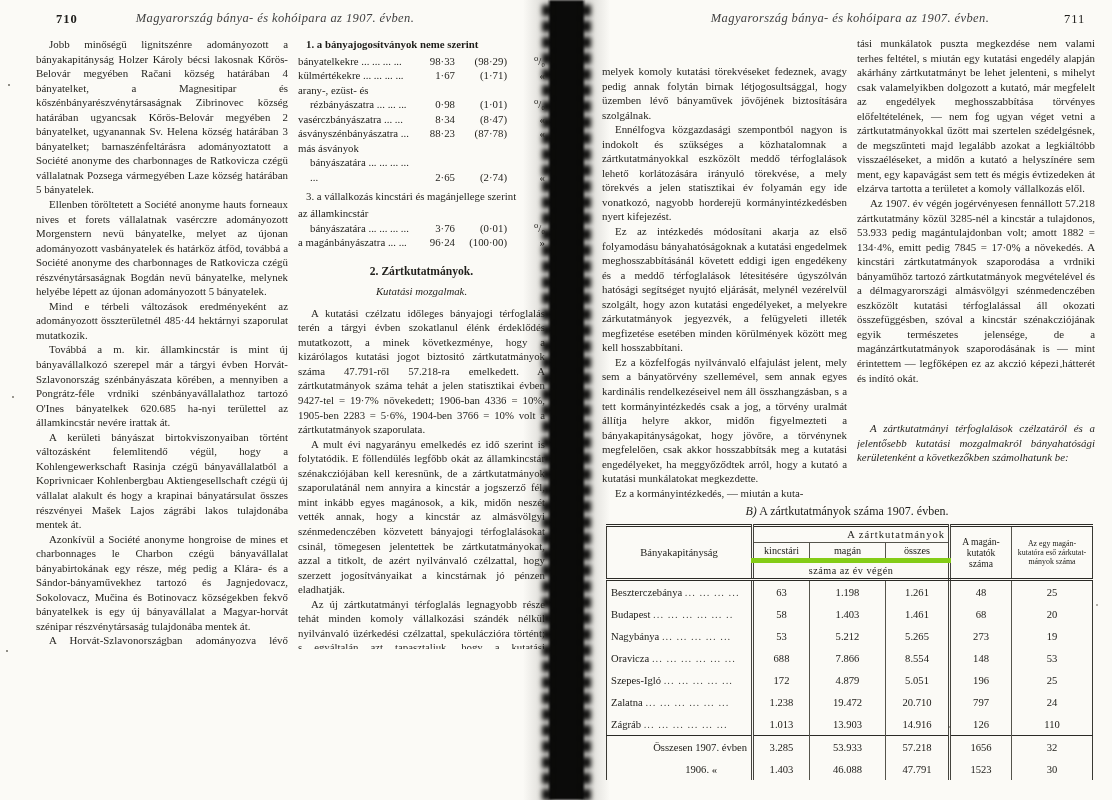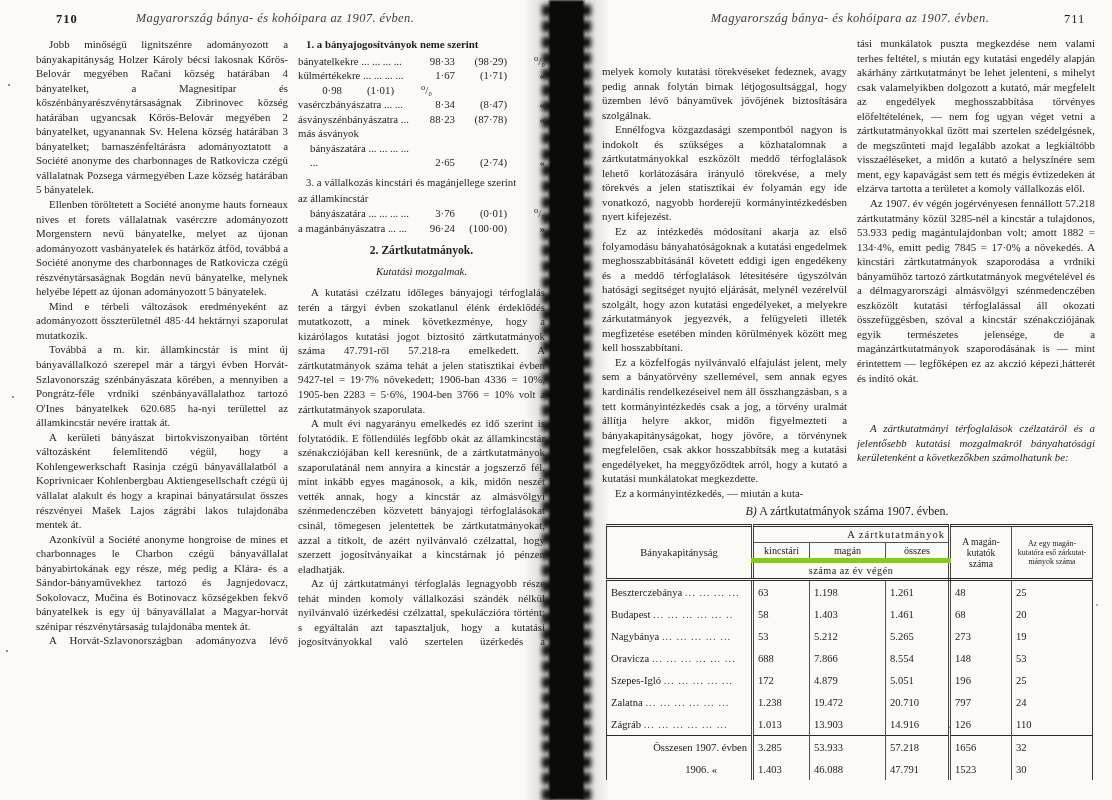--- a/index.html
+++ b/index.html
@@ -20,21 +20,21 @@
     font-size:10.9px;line-height:14.55px;overflow:hidden;color:#201f1b;
   }
   .pg{margin:0;text-indent:13px;text-align:justify;}
   
   .list-title{margin:5px 0 2px;text-indent:8px;text-align:left;}
   .li{display:flex;align-items:flex-end;text-align:left;}
   .li-label{flex:1 1 auto;padding-left:12px;text-indent:-12px;color:#24231f;}
   .li-val{flex:0 0 44px;text-align:right;}
   .li-prev{flex:0 0 52px;text-align:right;}
   .li-unit{flex:0 0 22px;text-align:right;margin-left:16px;}
-  .sec-head{text-align:center;font-weight:bold;font-size:11.6px;margin:9px 0 5px;text-indent:0;}
+  .sec-head{text-align:center;font-weight:bold;font-size:11.6px;margin:15px 0 5px;text-indent:0;}
   .sec-sub{text-align:center;font-style:italic;margin:0 0 7px;text-indent:0;}
   .it{font-style:italic;margin-top:36px;}
   
   .gutter{
     position:absolute;left:549px;top:0;width:35px;height:800px;
     background:#0b0b0a;filter:blur(1.1px);
   }
   .gutter::before,.gutter::after{
     content:"";position:absolute;top:0;height:100%;width:10px;filter:blur(2.2px);
     background:repeating-linear-gradient(to bottom,rgba(11,11,10,0) 0 5px,#0b0b0a 5px 16px);
@@ -62,21 +62,21 @@
   .vd{border-left:3px double #45443e;}   
   .vs{border-left:1px solid #55544c;}    
   .th-group{border-bottom:1px solid #55544c;font-size:10.6px;letter-spacing:1px;text-align:right;}
   .th-sub{border-bottom:5px solid #84cc16;font-size:10.2px;text-align:center;}
   .th-szama{font-size:10.2px;text-align:center;letter-spacing:.5px;}
   .th-name{font-size:10.6px;text-align:center;}
   .th-mk{font-size:9.6px;line-height:11px;text-align:center;}
   .th-per{font-size:7.9px;line-height:9px;text-align:center;}
   .hb{border-bottom:3px double #2b2a26;}
   .td-name{text-align:left;padding-left:6px;white-space:nowrap;overflow:hidden;}
-  .td-num{}
+  .td-num{text-align:center;}
   .leader{color:#3c3b35;letter-spacing:1px;}
   .tr-total td{border-top:1.5px solid #2b2a26;}
   .td-total-label{text-align:right;padding-right:10px;white-space:nowrap;}
 </style>
 </head>
 <body>
 
 <div class="gutter"></div>
 <div class="shade shade-l"></div>
 <div class="shade shade-r"></div>
@@ -104,20 +104,21 @@
     <span class="li-unit">⁰/₀</span>
   </div>
   <div class="li">
     <span class="li-label">külmértékekre ... ... ... ...</span>
     <span class="li-val">1·67</span>
     <span class="li-prev">(1·71)</span>
     <span class="li-unit">«</span>
   </div>
 
   <div class="li">
+    <span class="li-label">arany-, ezüst- és rézbányászatra ... ... ...</span>
     <span class="li-val">0·98</span>
     <span class="li-prev">(1·01)</span>
     <span class="li-unit">⁰/₀</span>
   </div>
   <div class="li">
     <span class="li-label">vasérczbányászatra ... ...</span>
     <span class="li-val">8·34</span>
     <span class="li-prev">(8·47)</span>
     <span class="li-unit">«</span>
   </div>

